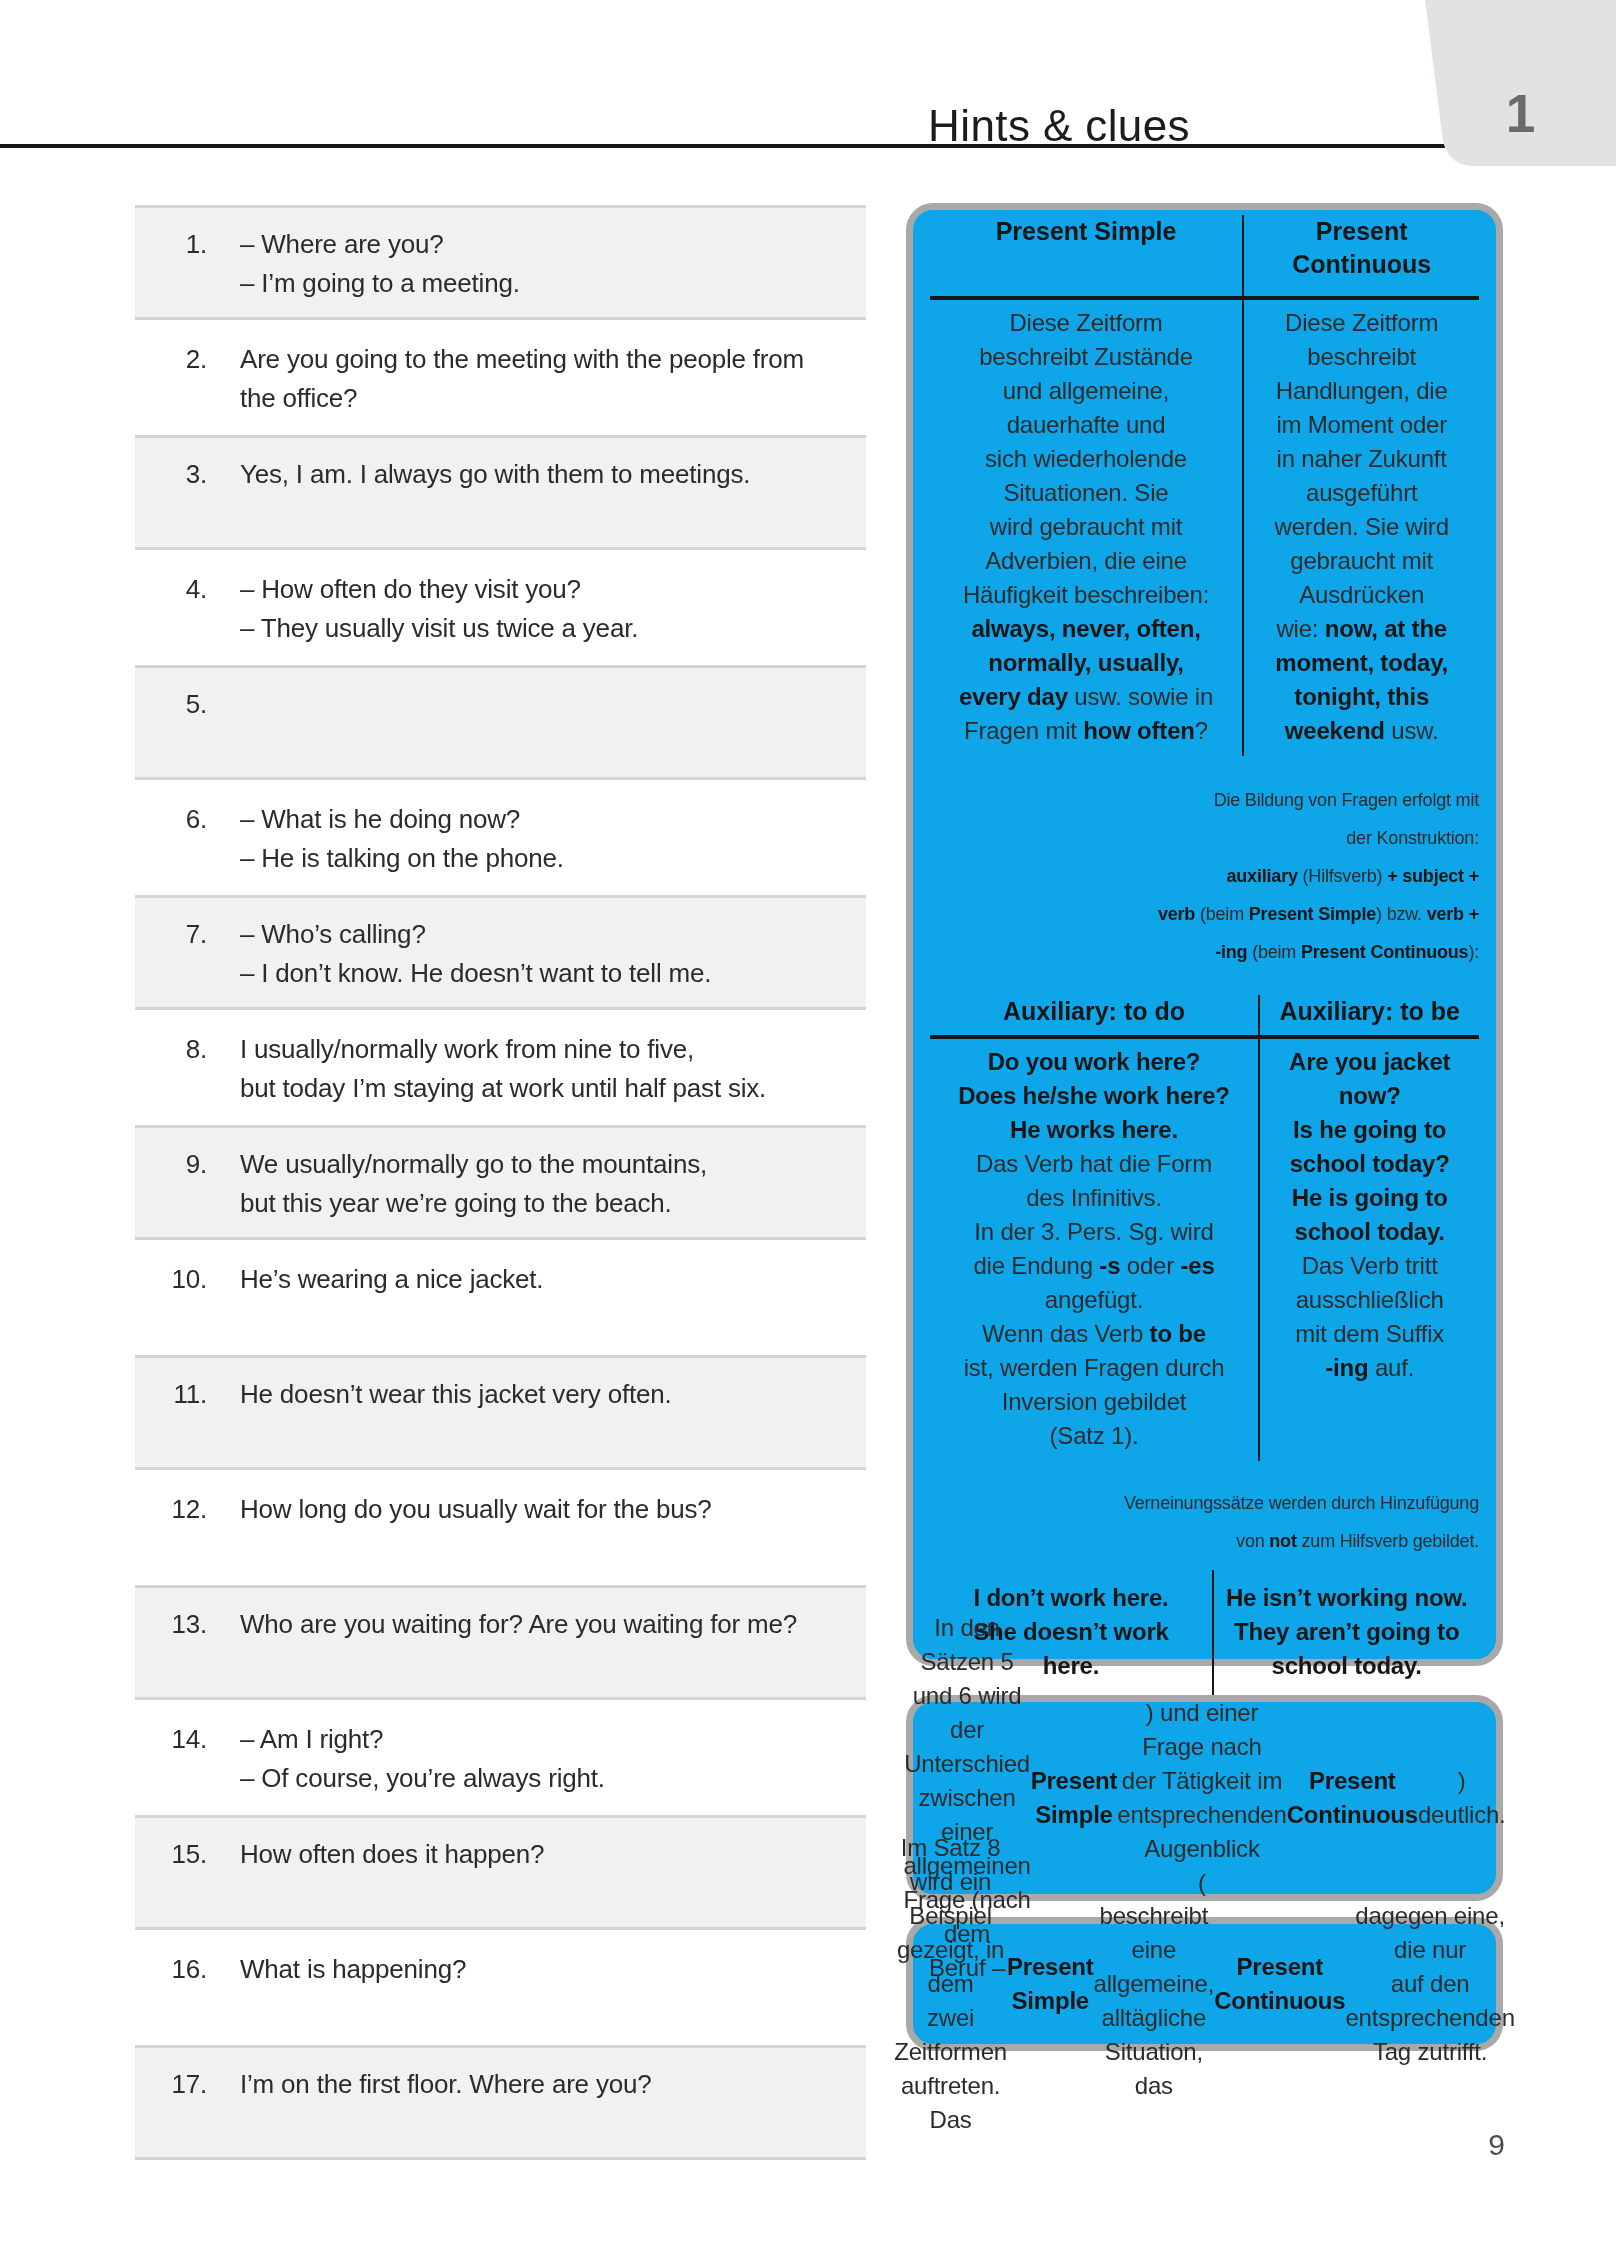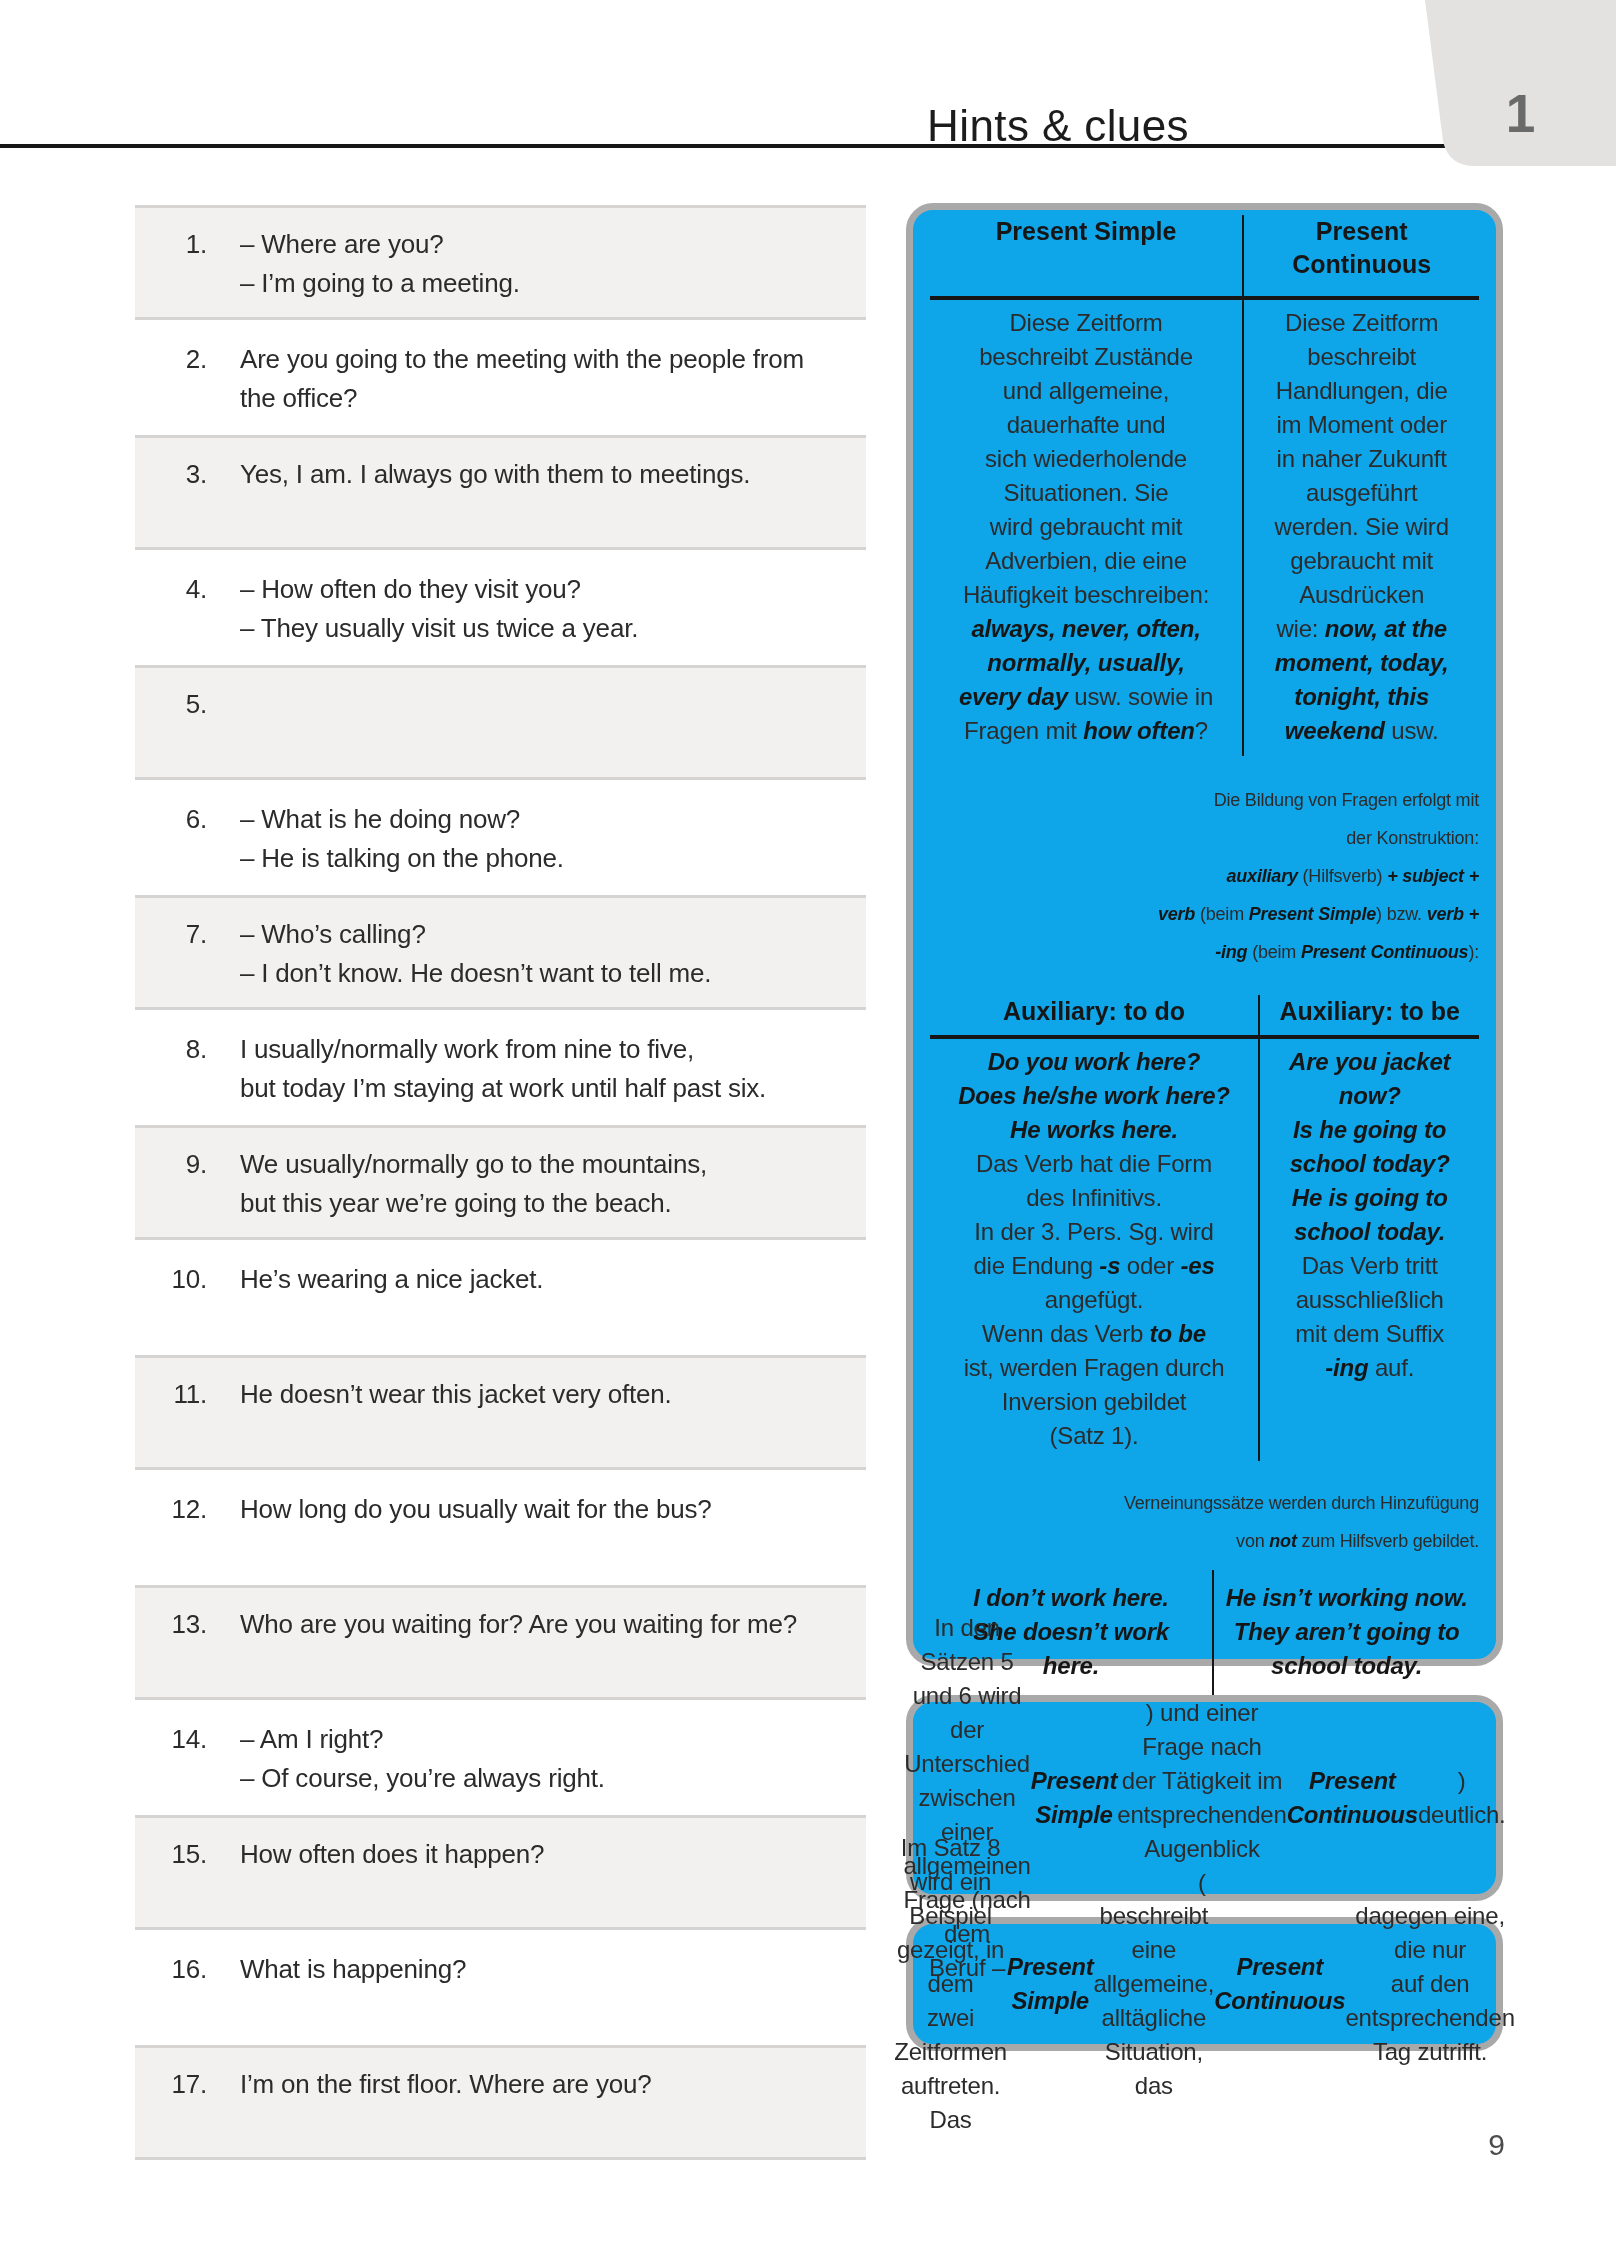--- a/index.html
+++ b/index.html
@@ -3,22 +3,22 @@
 <meta charset="utf-8">
 <style>
   html,body{margin:0;padding:0;background:#ffffff;}
   body{
     position:relative;width:1617px;height:2261px;overflow:hidden;
     font-family:"Liberation Sans",sans-serif;color:#2b2b2b;
     -webkit-font-smoothing:antialiased;
   }
   
   .page-title{
-    position:absolute;left:13px;top:72px;width:1176px;text-align:right;
-    font-size:44px;font-weight:400;letter-spacing:0.4px;color:#1c1c1c;
+    position:absolute;left:0;top:72px;width:1176px;text-align:right;
+    font-size:44px;font-weight:400;letter-spacing:0.4px;color:#1c1c1c;padding-left:14px;
   }
   .header-rule{position:absolute;left:0;top:144px;width:1460px;height:3.9px;background:#161616;}
   .chapter-tab{position:absolute;left:1425px;top:0;width:191px;height:166px;}
   
   .sentence-list{
     position:absolute;left:135px;top:205px;width:731px;margin:0;padding:0;list-style:none;
   }
   .item{
     position:relative;height:115px;box-sizing:border-box;padding-top:19.6px;
     font-size:26px;line-height:39px;letter-spacing:-0.2px;color:#2b2b2b;
@@ -56,21 +56,21 @@
     margin:23.5px 0 0;text-align:right;font-size:18px;line-height:38px;
     letter-spacing:-0.2px;color:#2b2b2b;
   }
   .centerpara.qform{margin-top:25px;}
   .note-box{
     display:flex;align-items:center;justify-content:center;text-align:center;
     font-size:24px;line-height:34px;letter-spacing:-0.2px;padding:0 14px;box-sizing:border-box;
   }
   .note-1{margin-top:29px;height:206px;}
   .note-2{margin-top:15.7px;height:134px;}
-  b{color:#161616;font-style:italic;}
+  b{color:#161616;}
   
   .page-number{
     position:absolute;left:1458px;top:2128px;width:47px;text-align:right;
     font-size:30px;color:#4c4c4c;
   }
 </style>
 </head>
 <body>
 
 <h1 class="page-title">Hints &amp; clues</h1>

